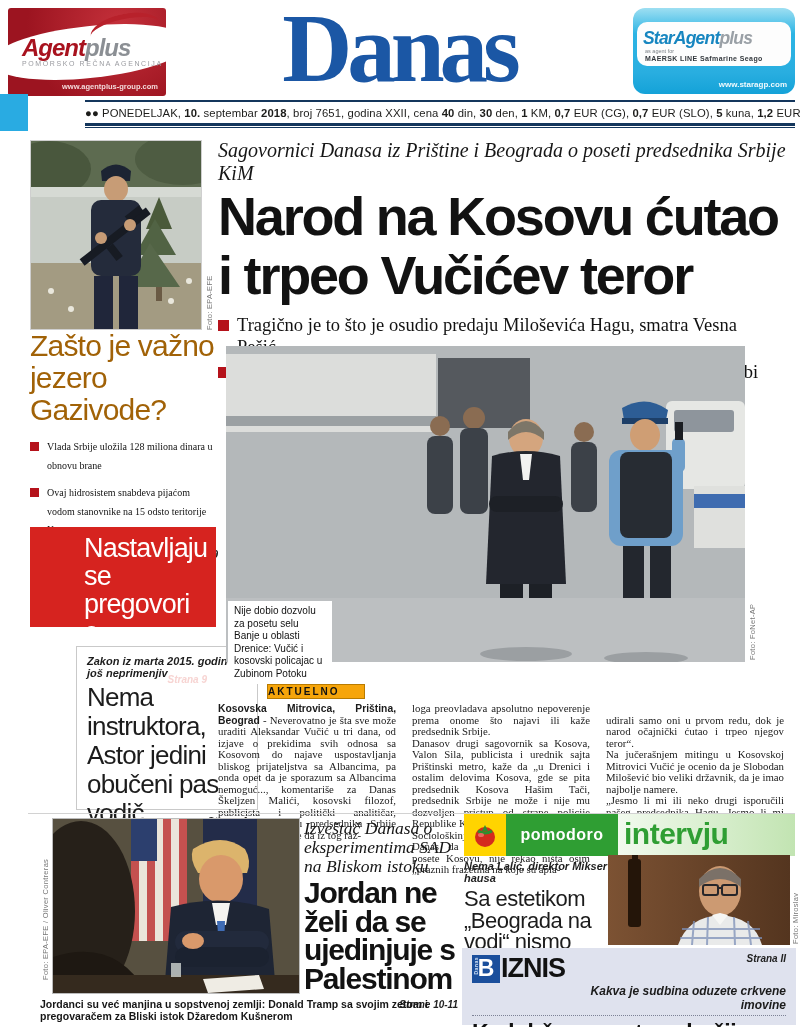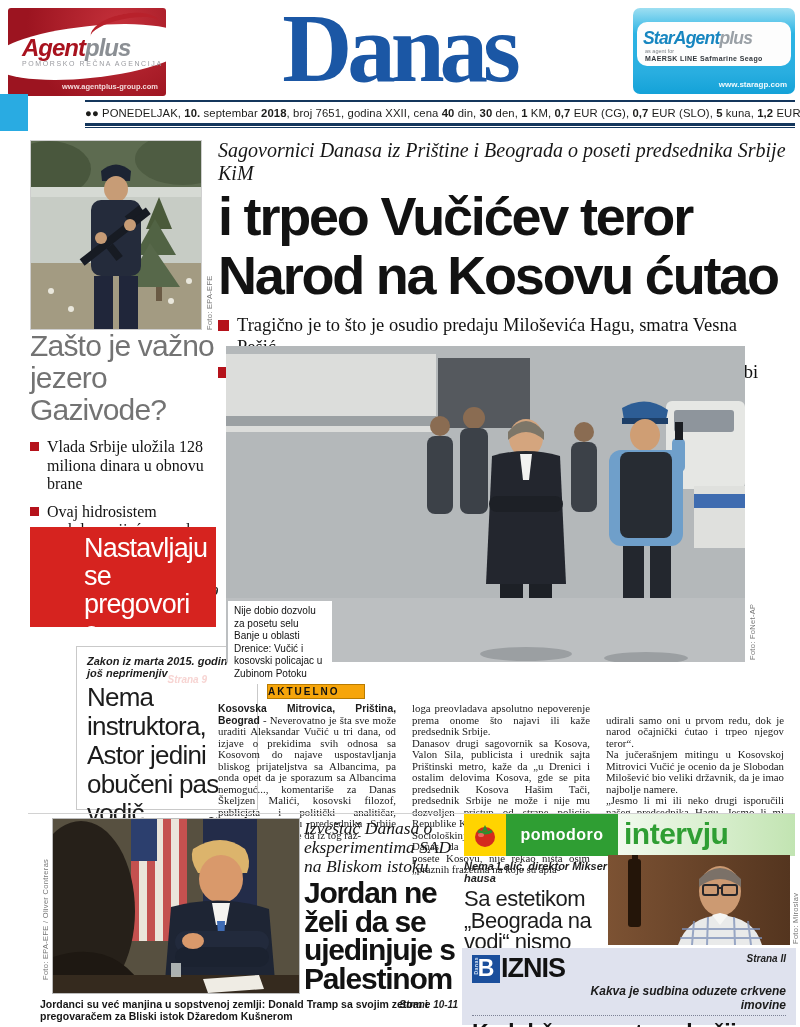--- a/index.html
+++ b/index.html
@@ -12,21 +12,21 @@
   .ad-agent{left:8px;top:8px;width:158px;height:88px;background:radial-gradient(circle at 70% 20%,#c4303a,#9c1420 70%);overflow:hidden;border-radius:3px;}
   .ad-agent .oval{position:absolute;left:-18px;top:18px;width:200px;height:52px;background:#fff;border-radius:50%;transform:rotate(-6deg);}
   .ad-agent .swoosh{position:absolute;right:6px;top:6px;width:70px;height:26px;border-top:5px solid #b8212b;border-radius:50%;transform:rotate(-12deg);}
   .ad-agent .brand{position:absolute;left:14px;top:26px;font-style:italic;font-weight:700;font-size:24px;letter-spacing:-1px;}
   .ad-agent .brand .a{color:#a8121e;}
   .ad-agent .brand .b{color:#8b8f94;}
   .ad-agent .tag{position:absolute;left:14px;top:52px;font-size:7px;color:#9a9ba0;letter-spacing:1.6px;}
   .ad-agent .url{position:absolute;right:8px;bottom:5px;font-size:7.5px;font-weight:700;color:#f3d9da;}
   .logo{left:168px;top:2px;width:462px;text-align:center;font-family:"Liberation Serif",serif;
         font-weight:700;font-size:97px;line-height:94px;letter-spacing:-5px;color:#1b57a5;}
-  .ad-star{left:633px;top:8px;width:162px;height:86px;background:linear-gradient(180deg,#9edff2 0%,#2cb4e4 30%,#29aee0 75%,#14a2d8 100%);overflow:hidden;border-radius:7px;}
+  .ad-star{left:633px;top:8px;width:162px;height:86px;background:linear-gradient(180deg,#9edff2 0%,#2cb4e4 30%,#29aee0 75%,#14a2d8 100%);overflow:hidden;border-radius:12px;}
   .ad-star .band{position:absolute;left:4px;top:14px;width:154px;height:44px;background:#fdfdfd;border-radius:10px;}
   .ad-star .brand{position:absolute;left:10px;top:20px;font-style:italic;font-weight:700;font-size:17.5px;letter-spacing:-0.8px;}
   .ad-star .brand .a{color:#1786c0;}
   .ad-star .brand .b{color:#9aa0a6;}
   .ad-star .note{position:absolute;left:12px;top:40px;font-size:5.5px;color:#7c8288;}
   .ad-star .partners{position:absolute;left:12px;top:47px;font-size:7px;font-weight:700;color:#33383d;letter-spacing:.4px;}
   .ad-star .url{position:absolute;right:8px;bottom:5px;font-size:8px;font-weight:700;color:#eef9fd;}
   .cyan-block{left:0;top:94px;width:28px;height:37px;background:#29abe2;}
 
   
@@ -43,24 +43,24 @@
   .lead{left:218px;top:139px;width:576px;}
   .lead .kick{font-family:"Liberation Serif",serif;font-style:italic;font-size:20px;color:#161616;margin-bottom:2px;}
   .lead .hl{font-weight:700;font-size:54px;line-height:59px;letter-spacing:-2.2px;color:#121212;}
   .lead .bullets{margin-top:10px;width:562px;}
   .bul{display:flex;gap:8px;margin-bottom:4px;}
   .sq{flex:0 0 auto;width:11px;height:11px;background:#b5121b;margin-top:5px;}
   .bul .bt{font-family:"Liberation Serif",serif;font-size:18.5px;line-height:21.5px;color:#121212;}
 
   
   .gaz{left:30px;top:330px;width:188px;}
-  .gaz .hl{font-size:30px;line-height:32px;letter-spacing:-0.8px;font-weight:400;color:#737373;margin-bottom:12px;}
+  .gaz .hl{font-size:30px;line-height:32px;letter-spacing:-0.8px;font-weight:400;color:#a16207;margin-bottom:12px;}
   .gaz .bul{margin-bottom:9px;}
   .gaz .sq{width:9px;height:9px;margin-top:4px;background:#b5121b;}
-  .gaz .bt{font-size:16px;line-height:18.5px;}
+  .gaz .bt{font-size:10px;line-height:18.5px;}
   .pg{font-size:10px;font-weight:700;font-style:italic;color:#222;text-align:right;}
   .redbox{left:30px;top:527px;width:186px;height:100px;background:#d6231f;box-sizing:border-box;padding:7px 9px 4px;}
   .redbox .hl{color:#ffffff;font-weight:400;font-size:27px;line-height:28px;letter-spacing:-0.8px;margin-left:45px;}
   .redbox .pg{color:#f7d4d2;margin-top:0;}
   .dogbox{left:28px;top:646px;width:182px;height:164px;border:1px solid #c9c9c9;box-sizing:border-box;padding:8px 10px 6px;margin-left:48px;}
   .dogbox .kick{font-size:11px;font-weight:700;font-style:italic;color:#1d1d1d;margin-bottom:4px;}
   .dogbox .hl{font-size:26px;line-height:29px;letter-spacing:-0.8px;font-weight:400;color:#1c1c1c;}
   .dogbox .pg{margin-top:-12px;}
 
   
@@ -171,22 +171,22 @@
       <circle cx="99" cy="84" r="6" fill="#c79c76"></circle>
       <rect x="63" y="135" width="19" height="53" fill="#20263a"></rect>
       <rect x="88" y="135" width="19" height="53" fill="#20263a"></rect>
     </svg>
   </div>
   <div class="abs vt soldier-credit">Foto: EPA-EFE</div>
 
   <div class="abs lead">
     <div class="kick serif">Sagovornici Danasa iz Prištine i Beograda o poseti predsednika Srbije KiM</div>
     <div class="hl">
+      <div>Narod na Kosovu ćutao</div>
       <div>i trpeo Vučićev teror</div>
-      <div>Narod na Kosovu ćutao</div>
     </div>
     <div class="bullets">
       <div class="bul">
         <span class="sq"></span>
         <span class="bt">Tragično je to što je osudio predaju Miloševića Hagu, smatra Vesna Pešić</span>
       </div>
       <div class="bul">
         <span class="sq"></span>
         <span class="bt">I da je obznanio svoj plan za Kosovo, Vučiću niko ne bi verovao jer bi odmah sutra ujutru demantovao sam sebe, ocenjuje Škeljzen Malići</span>
       </div>

